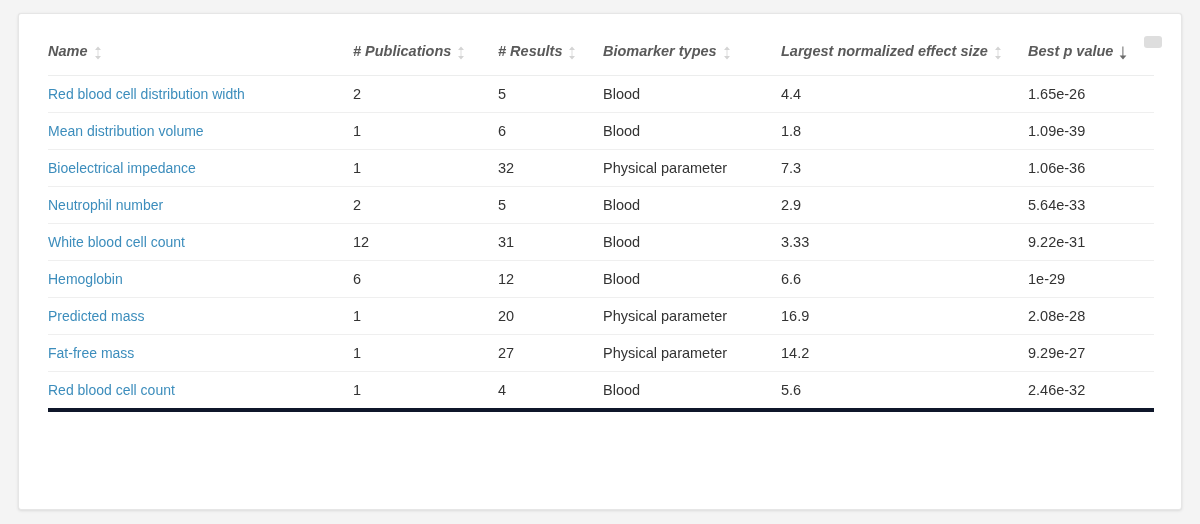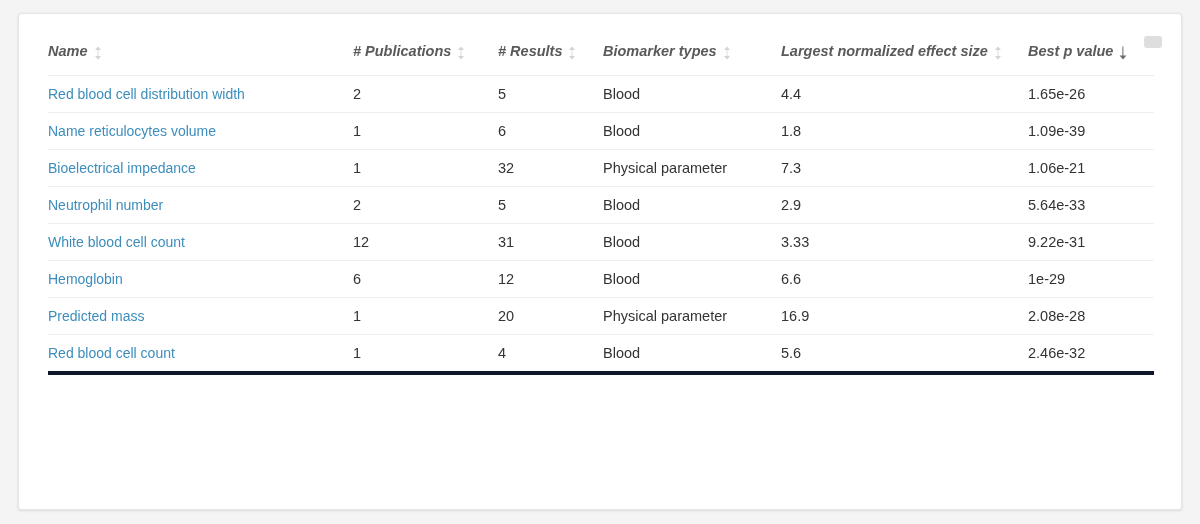--- a/index.html
+++ b/index.html
@@ -211,34 +211,34 @@
       <tbody>
           <tr>
             <td><a class="name-link">Red blood cell distribution width</a></td>
             <td class="num">2</td>
             <td class="num">5</td>
             <td class="num">Blood</td>
             <td class="num">4.4</td>
             <td class="num">1.65e-26</td>
           </tr>
           <tr>
-            <td><a class="name-link">Name reticulocytes volume</a></td>
+            <td><a class="name-link">Mean distribution volume</a></td>
             <td class="num">1</td>
             <td class="num">6</td>
             <td class="num">Blood</td>
             <td class="num">1.8</td>
             <td class="num">1.09e-39</td>
           </tr>
           <tr>
             <td><a class="name-link">Bioelectrical impedance</a></td>
             <td class="num">1</td>
             <td class="num">32</td>
             <td class="num">Physical parameter</td>
             <td class="num">7.3</td>
-            <td class="num">1.06e-21</td>
+            <td class="num">1.06e-36</td>
           </tr>
           <tr>
             <td><a class="name-link">Neutrophil number</a></td>
             <td class="num">2</td>
             <td class="num">5</td>
             <td class="num">Blood</td>
             <td class="num">2.9</td>
             <td class="num">5.64e-33</td>
           </tr>
           <tr>
@@ -259,20 +259,28 @@
           </tr>
           <tr>
             <td><a class="name-link">Predicted mass</a></td>
             <td class="num">1</td>
             <td class="num">20</td>
             <td class="num">Physical parameter</td>
             <td class="num">16.9</td>
             <td class="num">2.08e-28</td>
           </tr>
           <tr>
+            <td><a class="name-link">Fat-free mass</a></td>
+            <td class="num">1</td>
+            <td class="num">27</td>
+            <td class="num">Physical parameter</td>
+            <td class="num">14.2</td>
+            <td class="num">9.29e-27</td>
+          </tr>
+          <tr>
             <td><a class="name-link">Red blood cell count</a></td>
             <td class="num">1</td>
             <td class="num">4</td>
             <td class="num">Blood</td>
             <td class="num">5.6</td>
             <td class="num">2.46e-32</td>
           </tr>
         </tbody>
     </table>
 

